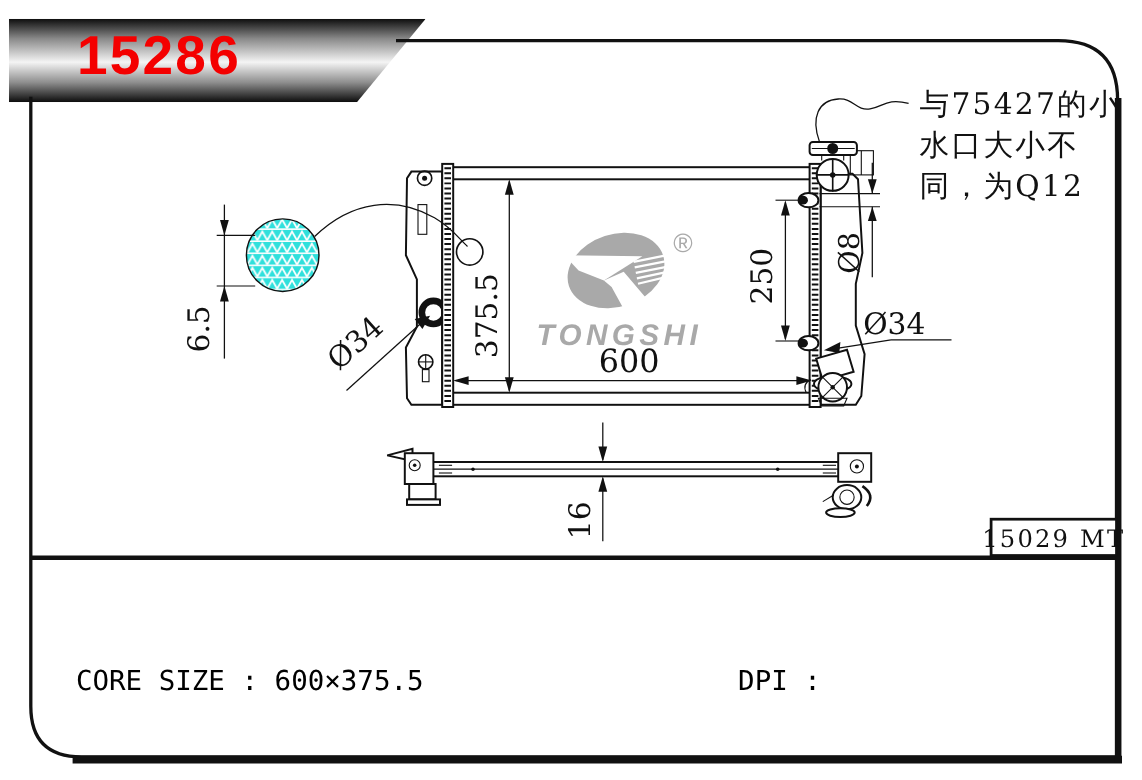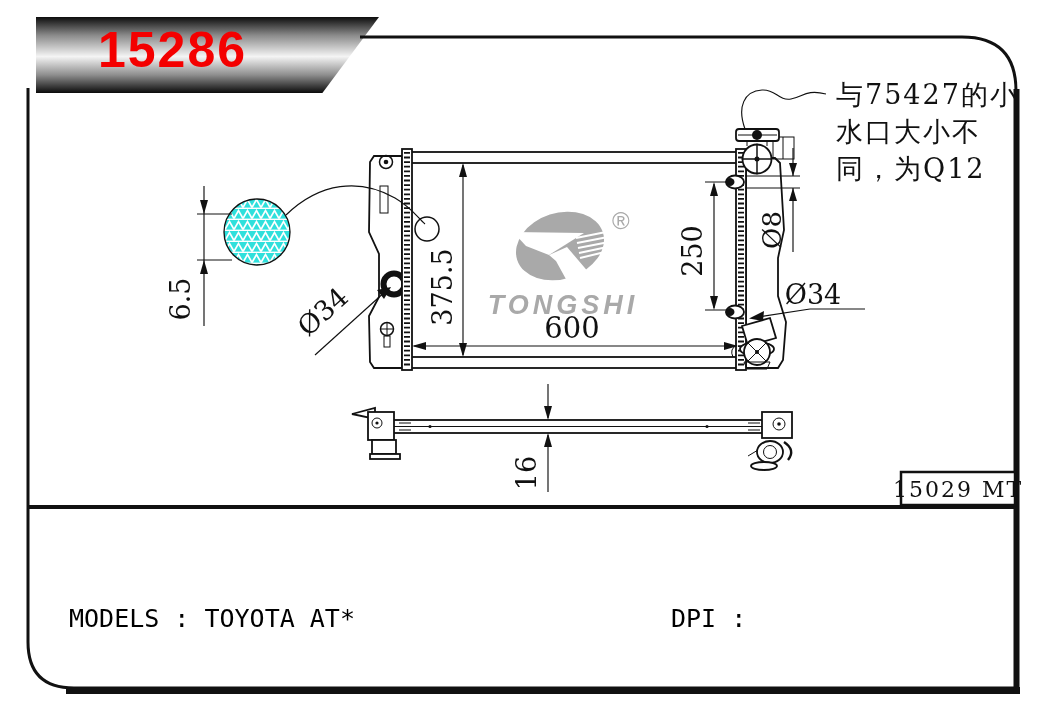--- a/index.html
+++ b/index.html
@@ -1,23 +1,23 @@
 <!DOCTYPE html>
 <html><head>
 <meta charset="utf-8">
 <style>
   html,body{margin:0;padding:0;background:#fff;}
   .page{position:relative;width:1038px;height:709px;background:#fff;overflow:hidden;
         font-family:"Liberation Sans",sans-serif;}
   svg text{user-select:none;}
 
   
-  .banner{position:absolute;left:36px;top:17px;width:343px;height:76px;
+  .banner{position:absolute;left:8px;top:17px;width:343px;height:76px;
     background:linear-gradient(180deg,#0d0d0d 0%,#8a8a8a 24%,#f4f4f4 52%,#8f8f8f 76%,#0b0b0b 100%);
-    clip-path:polygon(0 0,100% 0,83.5% 100%,0 100%);}
+    clip-path:polygon(0 0,100% 0,83.5% 100%,0 100%);padding-left:36px;}
   .banner .pn{position:absolute;left:62px;top:4px;font-size:50px;font-weight:bold;
     color:#f40000;letter-spacing:2px;font-family:"Liberation Sans",sans-serif;}
 
   
   .ln{stroke:#111;stroke-width:1.5;fill:none;stroke-linecap:square;}
   .fw{fill:#fff;stroke:#111;stroke-width:1.8;}
   .thin{stroke:#111;stroke-width:1;fill:none;}
   .dim{stroke:#111;stroke-width:1.15;fill:none;}
   .ar{fill:#111;stroke:none;}
   .dimtxt{font-family:"DejaVu Serif","Liberation Serif",serif;font-size:27px;fill:#111;text-anchor:middle;}
@@ -236,21 +236,20 @@
 
     <g>
       <path class="dim" d="M 745,129 C 737,107 744,91 762,90 C 776,89 778,101 791,99 C 803,97 806,89 826,94"></path>
       <text x="836" y="104" class="cjk">与75427的小</text>
       <text x="836" y="141" class="cjk">水口大小不</text>
       <text x="836" y="178" class="cjk">同，为Q12</text>
     </g>
   </svg>
 
   <div class="specs left">
-    <div>MODELS : TOYOTA AT*</div>
     <div>CORE SIZE : 600×375.5</div>
     
     
   </div>
   <div class="specs right">
     <div>DPI :</div>
     
     
   </div>
 

